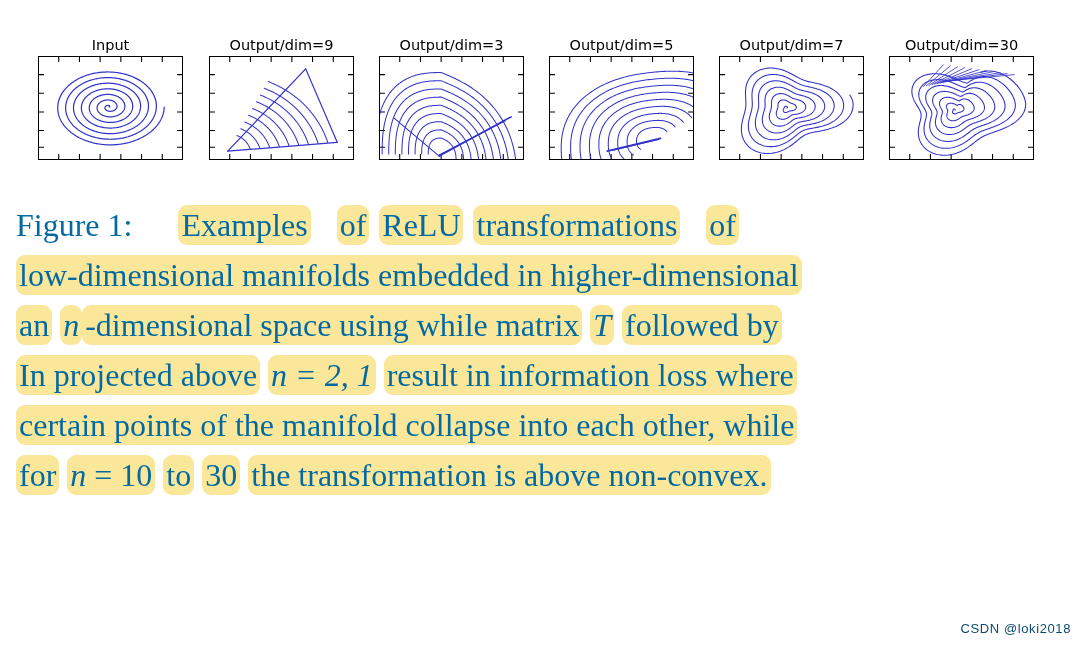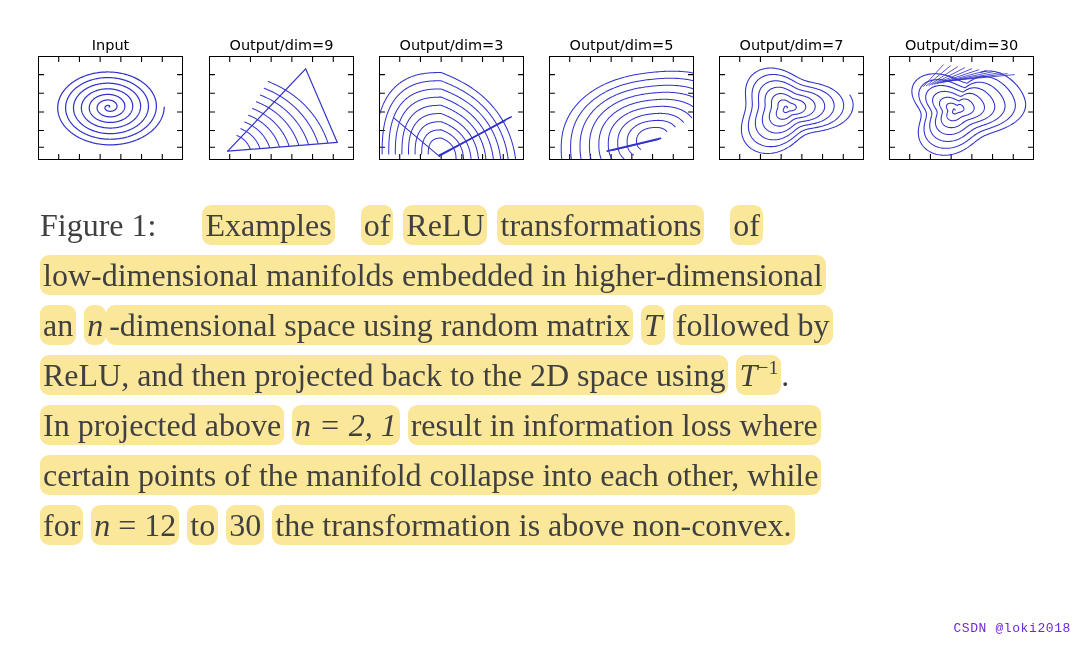--- a/index.html
+++ b/index.html
@@ -64,27 +64,27 @@
   }
   .spiral-path {
     fill: none;
     stroke-linecap: round;
     stroke-linejoin: round;
   }
 
   
   #caption {
     position: absolute;
-    left: 40px;
+    left: 16px;
     top: 200px;
     width: 1034px;
     font-family: "Liberation Serif", "DejaVu Serif", serif;
     font-size: 32px;
     line-height: 50px;
-    color: #404040;
+    color: #0369a1;
     text-align: justify;
     text-justify: inter-word;
   }
   #caption .hl {
     background-color: #fae79a;
     border-radius: 9px;
     padding: 2px 3px;
     box-decoration-break: clone;
     -webkit-box-decoration-break: clone;
   }
@@ -106,23 +106,23 @@
   }
   .gap-sm { display: inline-block; width: 10px; }
   .gap-md { display: inline-block; width: 26px; }
   .gap-lg { display: inline-block; width: 46px; }
 
   
   #watermark {
     position: absolute;
     right: 16px;
     bottom: 10px;
-    font-family: Liberation Mono, monospace;
+    font-family: Liberation Sans, sans-serif;
     font-size: 13px;
-    color: #6d28d9;
+    color: #0c4a6e;
     letter-spacing: 0.6px;
     user-select: none;
   }
 </style>
 </head>
 <body>
 
 <div id="figure-strip">
 
   <div class="panel" style="left:38px; width:145px;">
@@ -269,25 +269,24 @@
 
 </div>
 
 <div id="caption">
 
   <span class="cap-line"><span>Figure 1:</span><span class="gap-lg"></span><span class="hl">Examples</span><span class="gap-md"></span><span class="hl">of</span><span class="gap-sm"></span><span class="hl">ReLU</span><span class="gap-sm"></span><span class="hl">transformations</span><span class="gap-md"></span><span class="hl">of</span></span>
 
   <span class="cap-line"><span class="hl">low-dimensional manifolds embedded in higher-dimensional</span></span>
 
 
-  <span class="cap-line"><span class="hl">an</span> <span class="hl mathit">n</span><span class="hl">-dimensional space using random matrix</span> <span class="hl mathit">T</span> <span class="hl">followed by</span></span>
-
-  <span class="cap-line"><span class="hl">ReLU, and then projected back to the 2D space using</span> <span class="hl"><span class="mathit">T</span><sup>−1</sup></span><span>.</span></span>
+  <span class="cap-line"><span class="hl">an</span> <span class="hl mathit">n</span><span class="hl">-dimensional space using while matrix</span> <span class="hl mathit">T</span> <span class="hl">followed by</span></span>
+
 
   <span class="cap-line"><span class="hl">In projected above</span> <span class="hl mathit">n = 2, 1</span> <span class="hl">result in information loss where</span></span>
 
   <span class="cap-line"><span class="hl">certain points of the manifold collapse into each other, while</span></span>
 
-  <span class="cap-line"><span class="hl">for</span> <span class="hl"><span class="mathit">n</span> <span class="mathrm">= 12</span></span> <span class="hl">to</span> <span class="hl">30</span> <span class="hl">the transformation is above non-convex.</span></span>
+  <span class="cap-line"><span class="hl">for</span> <span class="hl"><span class="mathit">n</span> <span class="mathrm">= 10</span></span> <span class="hl">to</span> <span class="hl">30</span> <span class="hl">the transformation is above non-convex.</span></span>
 
 </div>
 
 <div id="watermark">CSDN @loki2018</div>
 
 </body></html>

